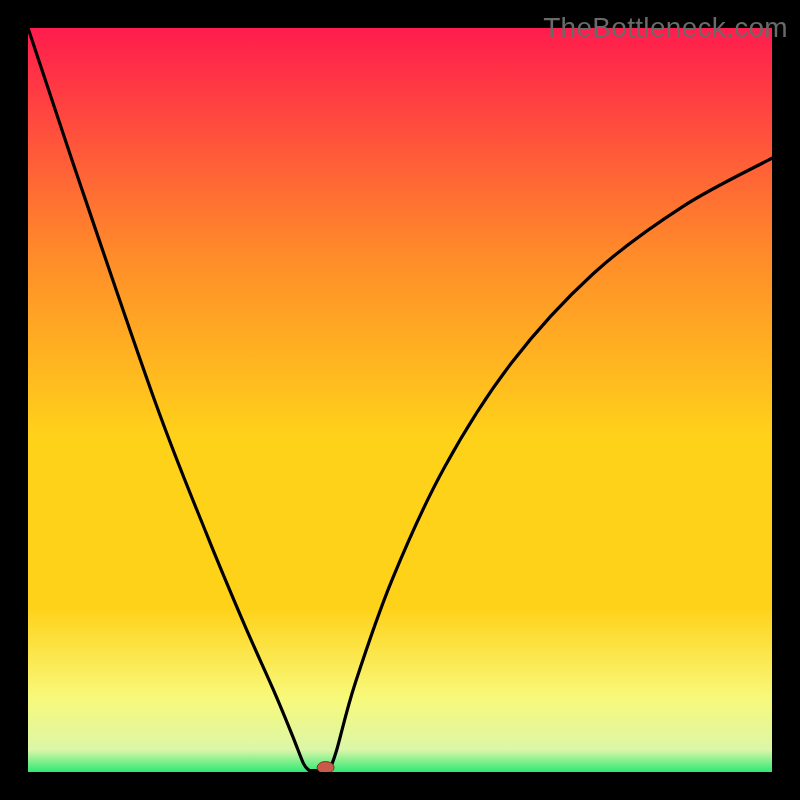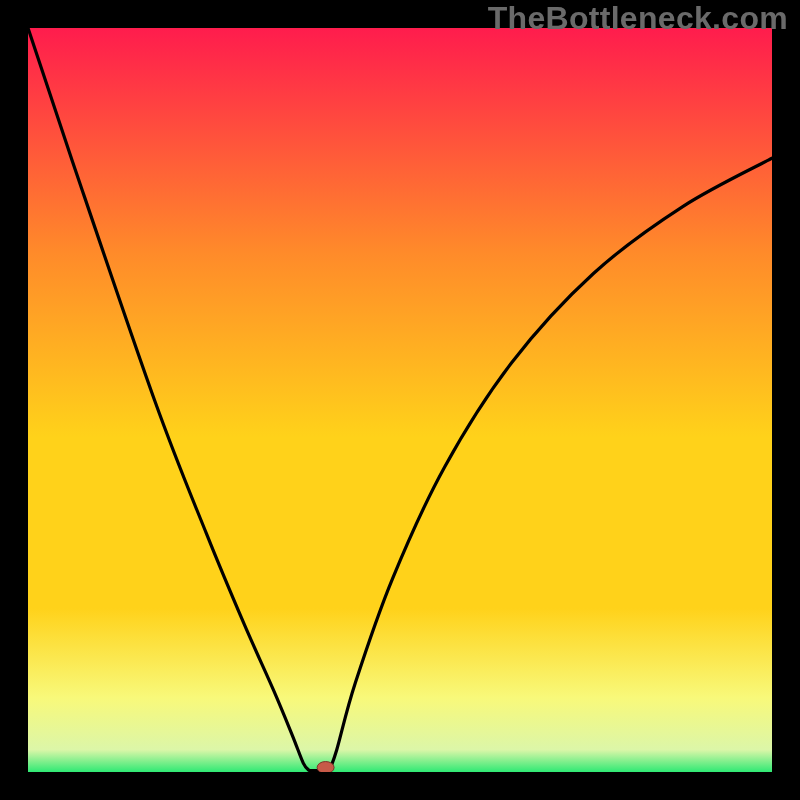--- a/index.html
+++ b/index.html
@@ -11,25 +11,25 @@
     overflow: hidden;
   }
   .frame {
     position: relative;
     width: 800px;
     height: 800px;
     background: #000;
   }
   .watermark {
     position: absolute;
-    top: 0;
+    top: 12px;
     right: 12px;
     font-family: Arial, Helvetica, sans-serif;
-    font-size: 32px;
-    font-weight: 700;
+    font-size: 28px;
+    font-weight: 400;
     color: #6a6a6a;
     letter-spacing: 0.3px;
     z-index: 5;
   }
   .plot {
     position: absolute;
     left: 28px;
     top: 28px;
     width: 744px;
     height: 744px;

